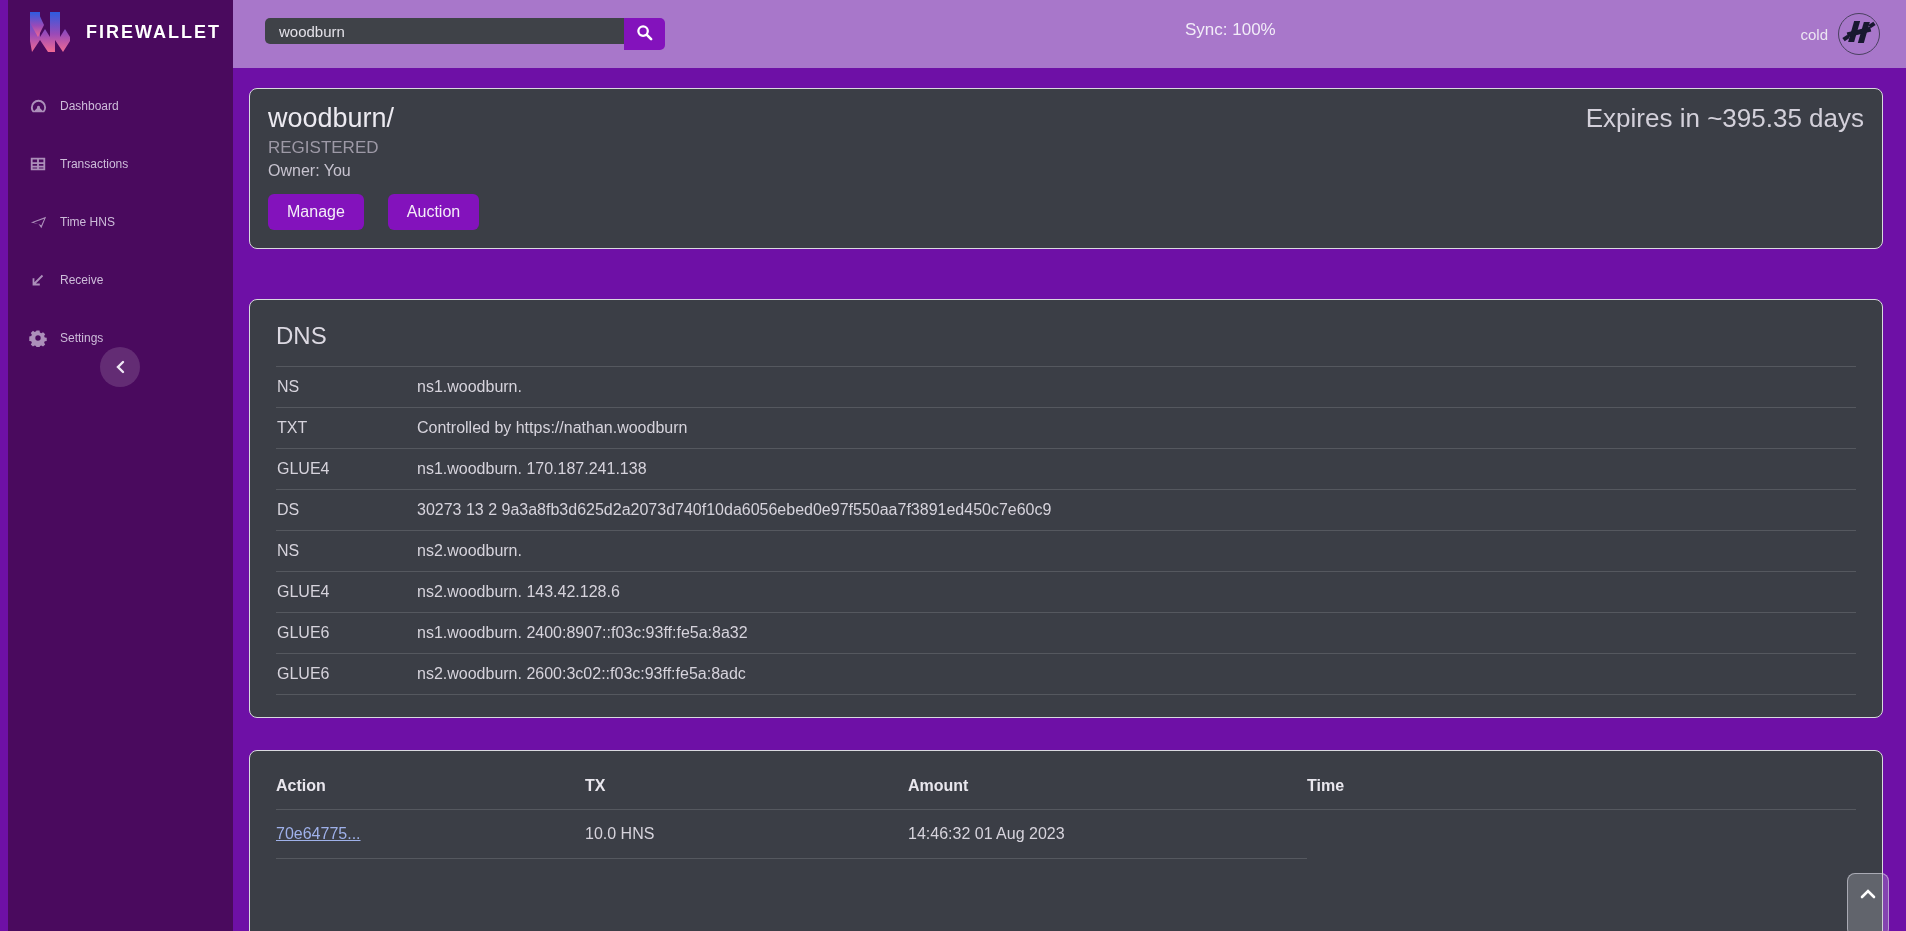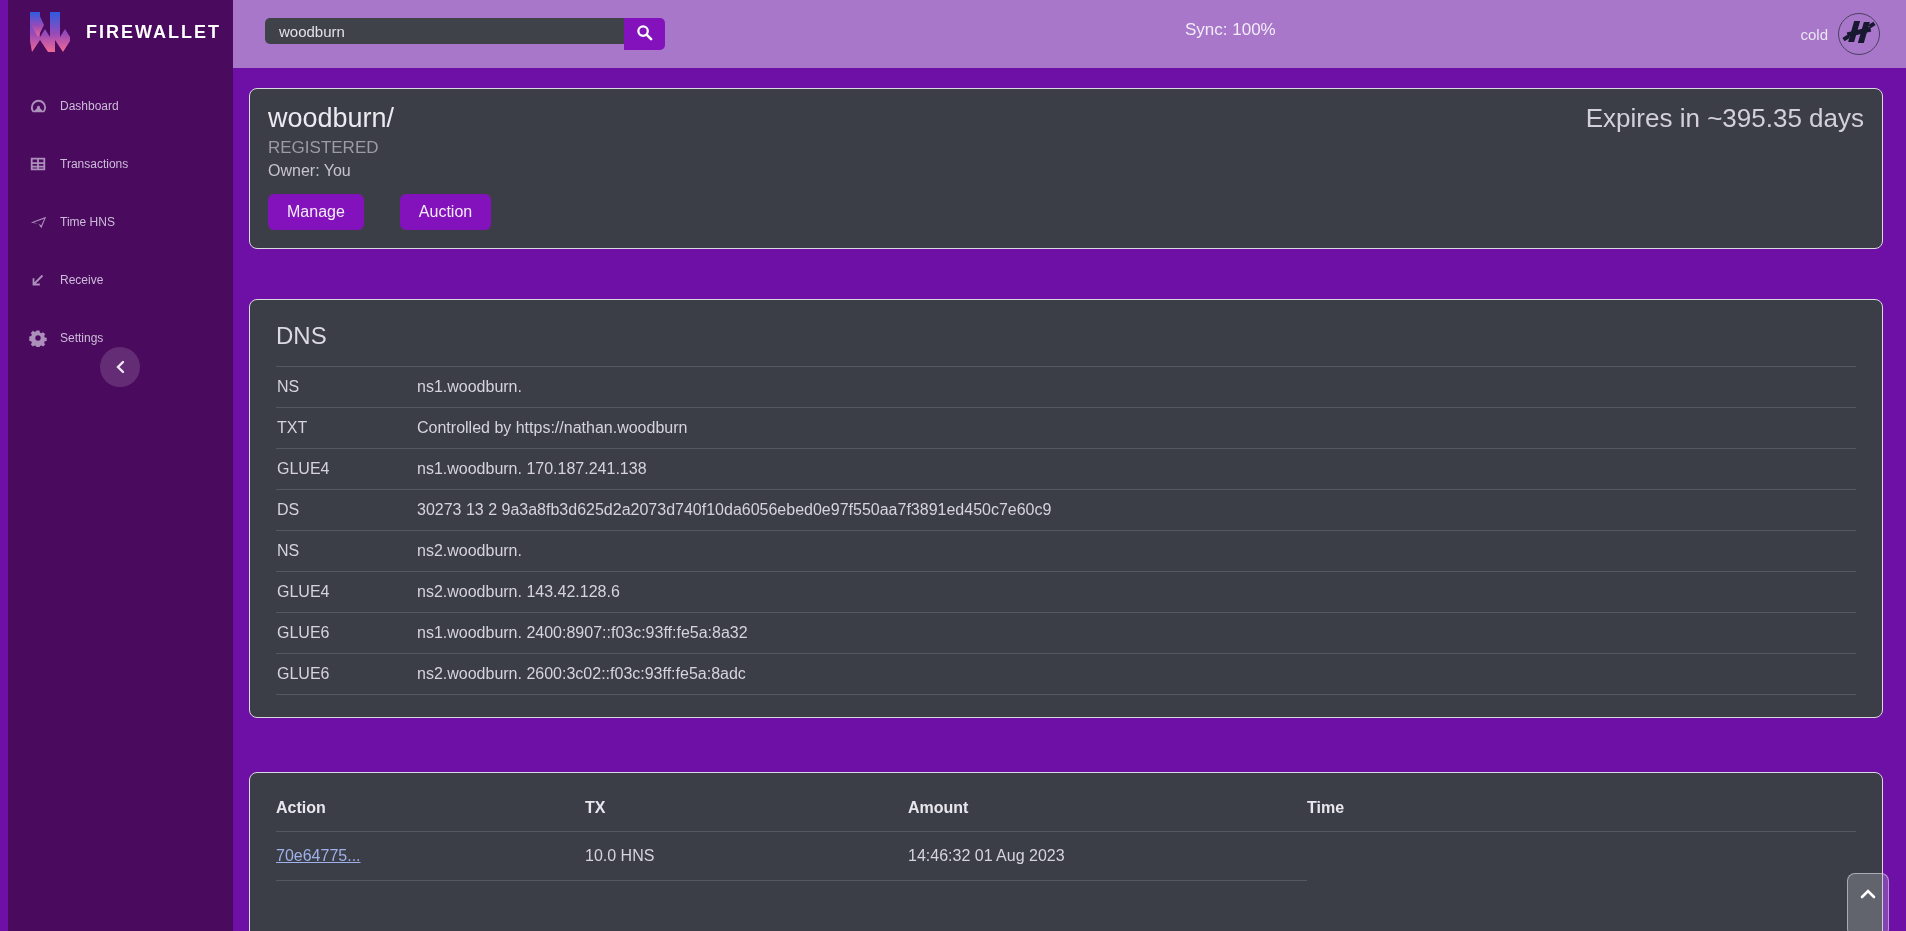--- a/index.html
+++ b/index.html
@@ -78,29 +78,29 @@
     width:1634px;
   }
 
   
   .domain-card { padding:14px 18px 18px 18px; margin-bottom:50px; }
   .domain-head { display:flex; justify-content:space-between; align-items:flex-start; }
   .domain-title { font-size:27px; color:#eceaf1; font-weight:normal; }
   .domain-expiry { font-size:26px; color:#d3d0da; }
   .domain-status { margin-top:4px; font-size:17px; color:#9d99a6; }
   .domain-owner { margin-top:4px; font-size:16px; color:#c7c3cf; }
-  .btn-row { margin-top:14px; display:flex; gap:36px; }
+  .btn-row { margin-top:14px; display:flex; gap:24px; }
   .btn {
     background:#8312bc; color:#f4edf8; border:none; border-radius:6px;
     padding:9px 19px; font-size:16px; cursor:pointer;
     font-family:"Liberation Sans", sans-serif;
   }
 
   
-  .dns-card { padding:16px 18px 22px 18px; margin-bottom:54px; }
+  .dns-card { padding:16px 18px 22px 18px; margin-bottom:32px; }
   .card-title { font-size:24px; color:#dcd9e2; font-weight:normal; padding:6px 8px 16px 8px; }
   .title-divider { border-top:1px solid #55585f; margin:0 8px; }
   .dns-row {
     display:grid; grid-template-columns:141px 1fr;
     padding:11px 0; margin:0 8px; border-bottom:1px solid #55585f;
     font-size:16px; color:#d6d3dc; align-items:center;
   }
   .dns-type { padding-left:1px; }
 
   

